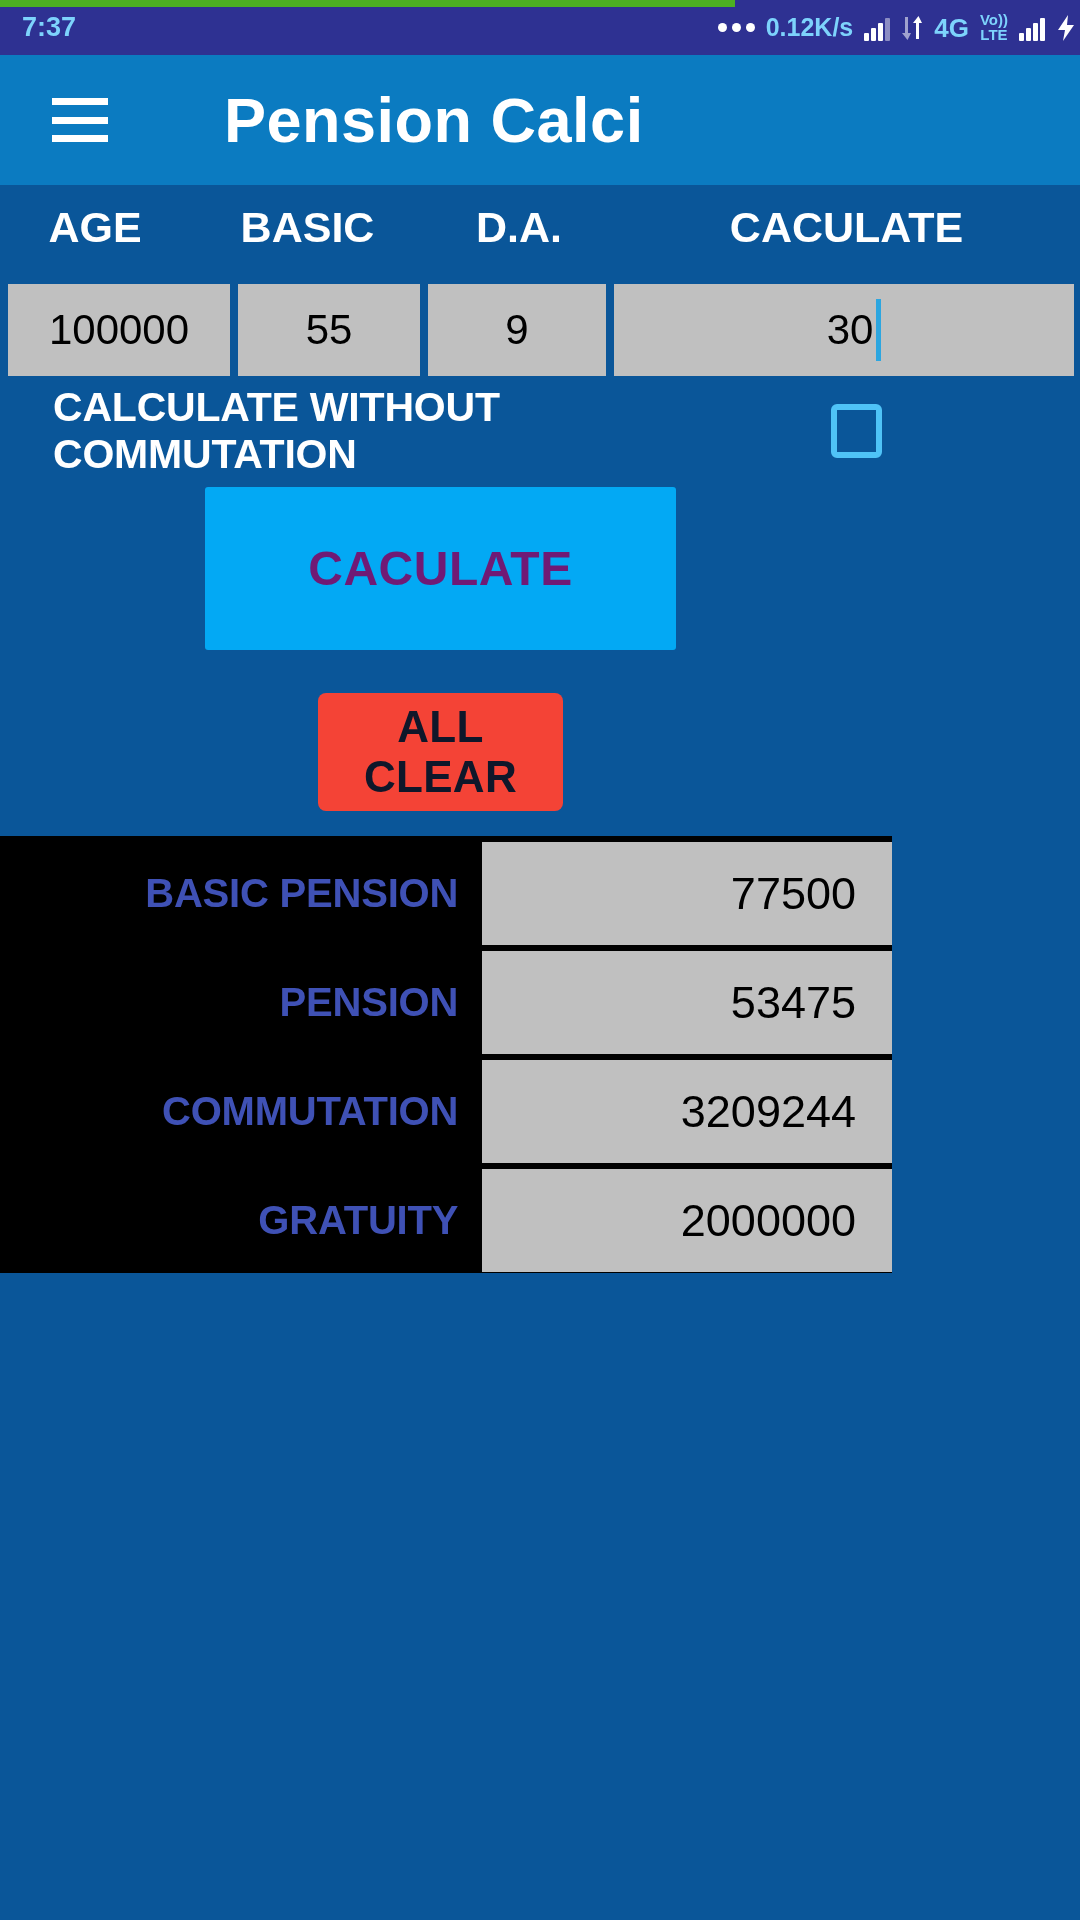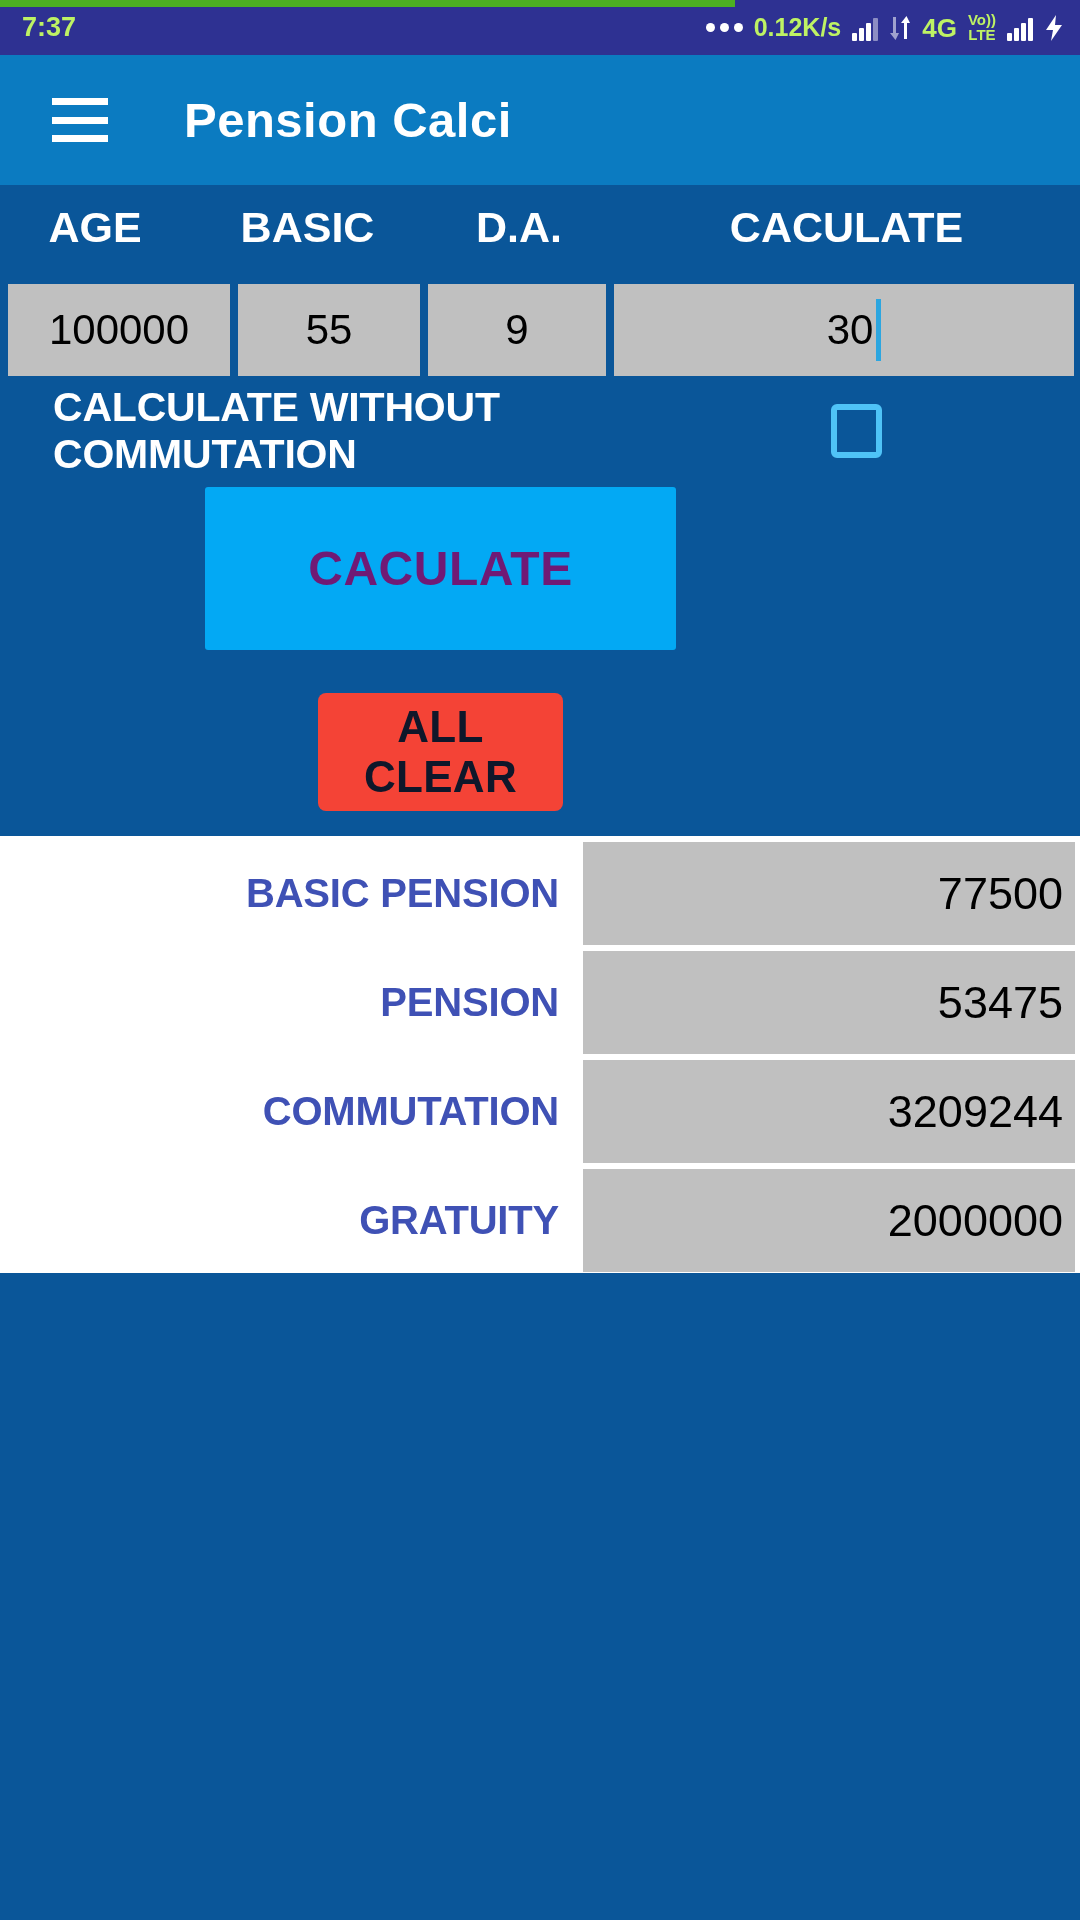--- a/index.html
+++ b/index.html
@@ -29,22 +29,22 @@
 
   
   .status-bar {
     position: absolute;
     top: 0; left: 0;
     width: 1080px;
     height: 55px;
     background: #2E3192;
     display: flex;
     align-items: center;
-    padding: 0 16px 0 22px;
-    color: #bef264;
+    padding: 0 4px 0 22px;
+    color: #7dd3fc;
   }
   .status-clock {
     font-size: 27px;
     font-weight: bold;
     letter-spacing: 0px;
     line-height: 1;
   }
   .status-right {
     margin-left: auto;
     display: flex;
@@ -116,23 +116,23 @@
     justify-content: space-between;
     cursor: pointer;
   }
   .hamburger i {
     display: block;
     width: 100%;
     height: 7px;
     background: #ffffff;
   }
   .app-title {
-    margin-left: 76px;
+    margin-left: 116px;
     color: #ffffff;
-    font-size: 49px;
+    font-size: 63px;
     font-weight: bold;
     letter-spacing: 0.5px;
   }
 
   
   .input-section {
     position: absolute;
     top: 185px; left: 0;
     width: 1080px;
     height: 190px;
@@ -254,23 +254,23 @@
     font-size: 44px;
     font-weight: bold;
     letter-spacing: 0.3px;
     cursor: pointer;
   }
 
   
   .results {
     position: absolute;
     top: 836px; left: 0;
-    width: 1080px;
+    width: 892px;
     height: 437px;
-    background: #ffffff;
+    background: #000000;
     padding-top: 6px;
   }
   .result-row {
     display: flex;
     align-items: center;
     height: 103px;
     margin-bottom: 6px;
   }
   .result-label {
     width: 583px;
@@ -283,21 +283,21 @@
   }
   .result-value {
     width: 492px;
     height: 103px;
     background: #C0C0C0;
     color: #000000;
     font-size: 45px;
     display: flex;
     align-items: center;
     justify-content: flex-end;
-    padding-right: 12px;
+    padding-right: 36px;
   }
 
   
   .bottom-fill {
     position: absolute;
     top: 1273px; left: 0;
     width: 1080px;
     height: 647px;
     background: #0A5699;
   }

